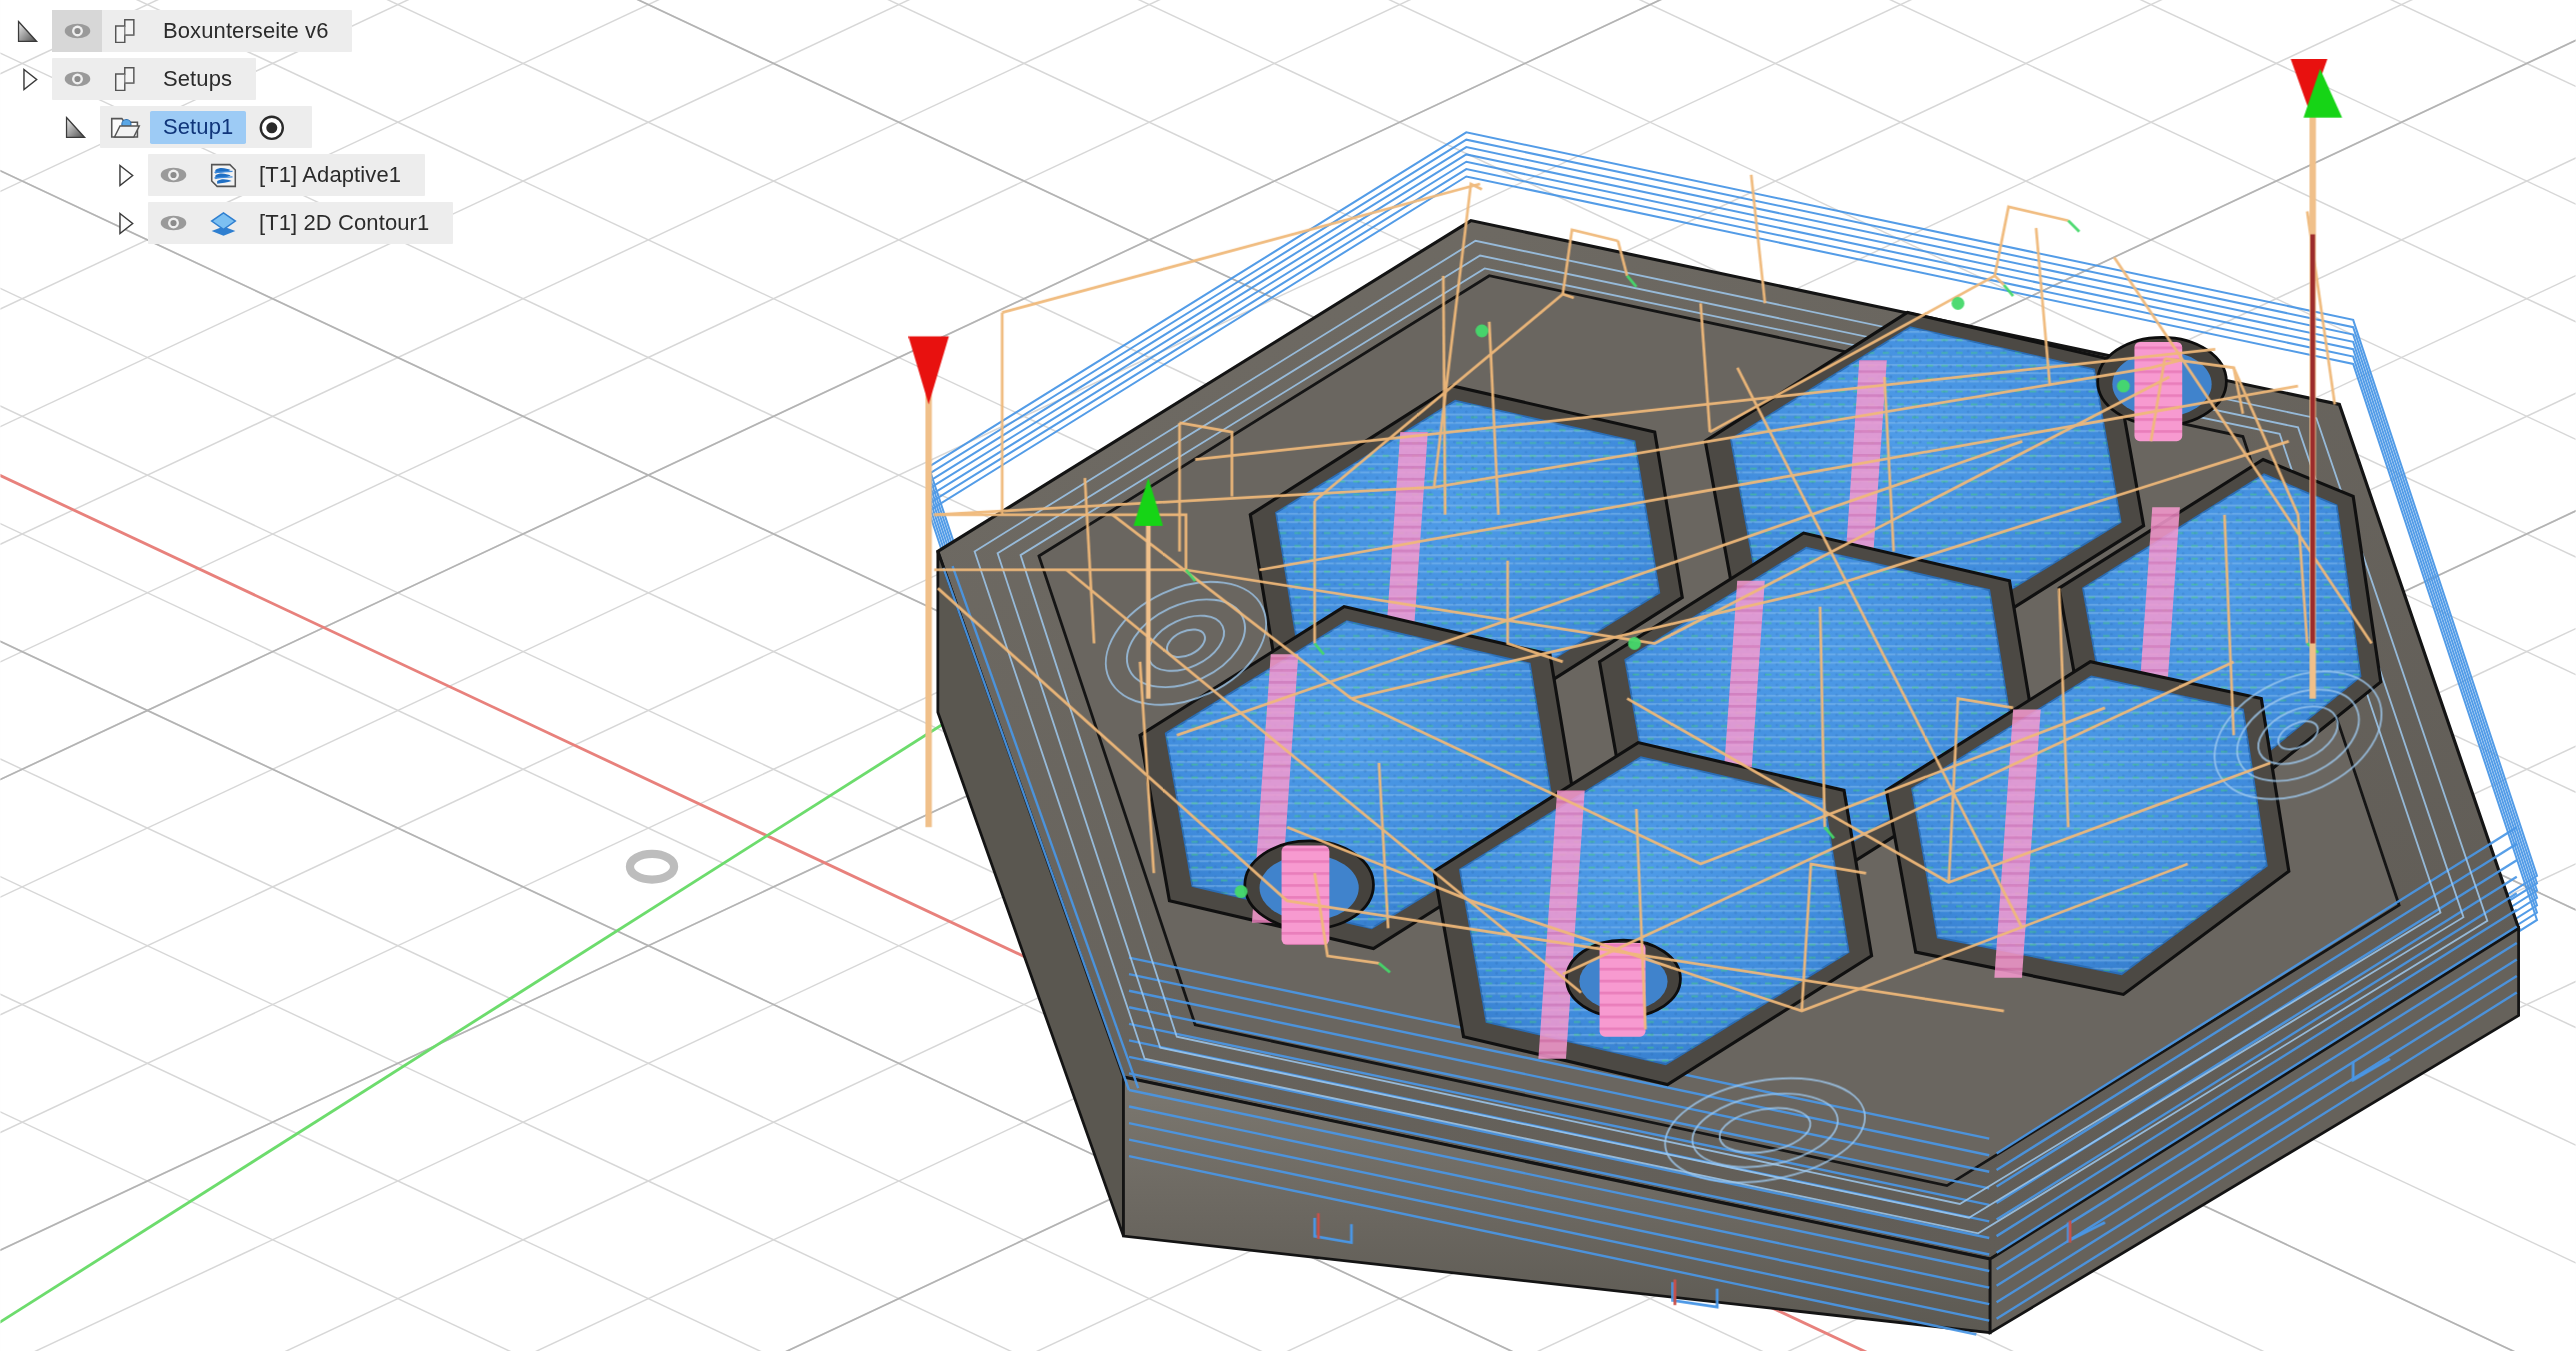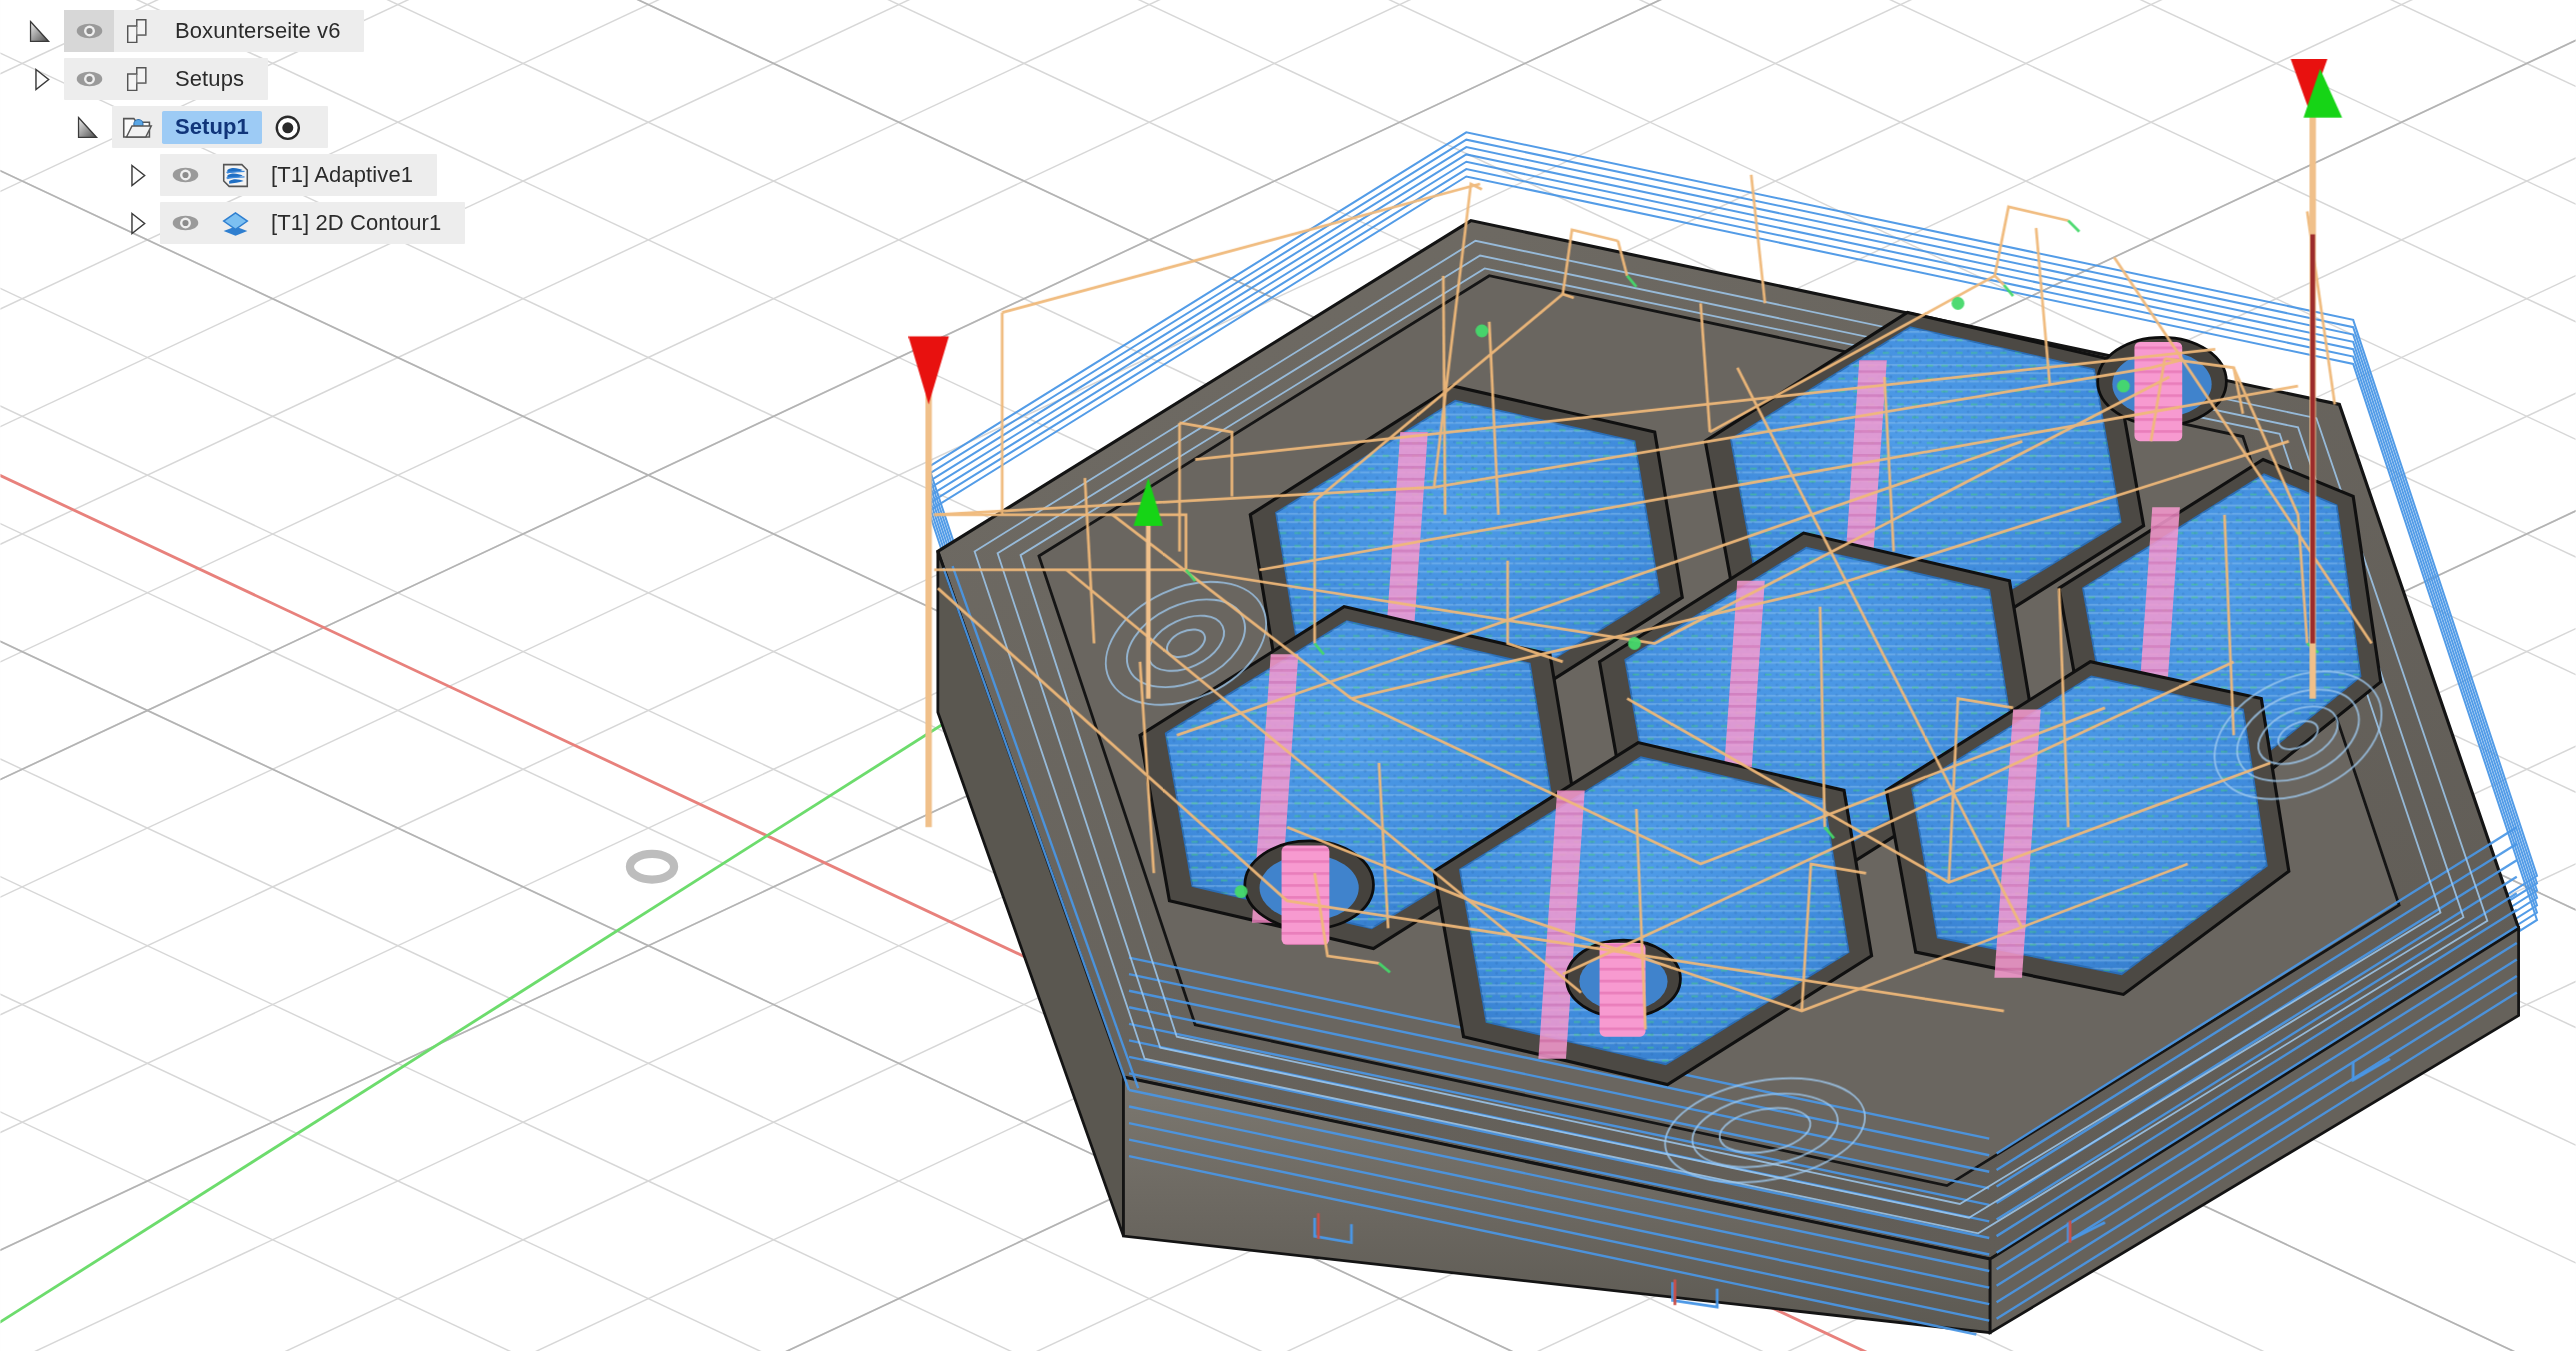--- a/index.html
+++ b/index.html
@@ -9,21 +9,21 @@
     font-family: "Liberation Sans", sans-serif;
   }
   #app { position: relative; width: 2576px; height: 1351px; overflow: hidden; background: #ffffff; }
 
   
   #viewport { position: absolute; inset: 0; background: #fefefe; }
   #viewport svg { display: block; width: 2576px; height: 1351px; }
 
   
   #browser-tree {
-    position: absolute; left: 16px; top: 0;
+    position: absolute; left: 4px; top: 0;
     width: 588px;
     padding: 7.4px 0 0 0;
     z-index: 40;
     user-select: none;
     text-align: center;
   }
   .tree-row {
     display: flex; align-items: center;
     height: 48px;
     white-space: nowrap;
@@ -54,21 +54,21 @@
   }
   .tree-label {
     font-size: 22px;
     color: #2b2b2b;
     padding: 0 9.2px 0 11px;
     letter-spacing: 0.1px;
   }
   .tree-label.selected {
     background: #9dcbf5;
     color: #10357a;
-    font-weight: bold;
+    font-weight: normal;
     padding: 2.8px 13px 3.7px 13px;
     border-radius: 1.8px;
   }
   .target-well {
     width: 51px; height: 42px;
     display: flex; align-items: center; justify-content: center;
     flex: 0 0 51px;
   }
   .indent-1 { margin-left: 48px; }
   .indent-2 { margin-left: 96px; }

